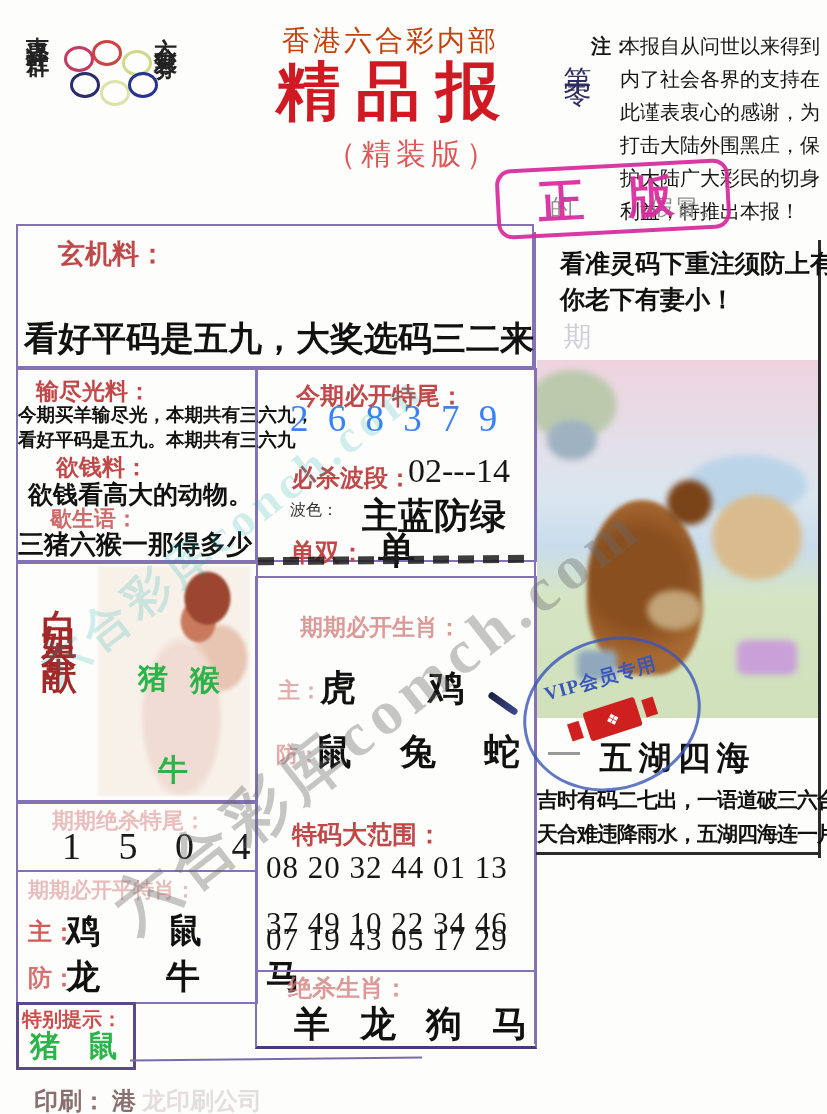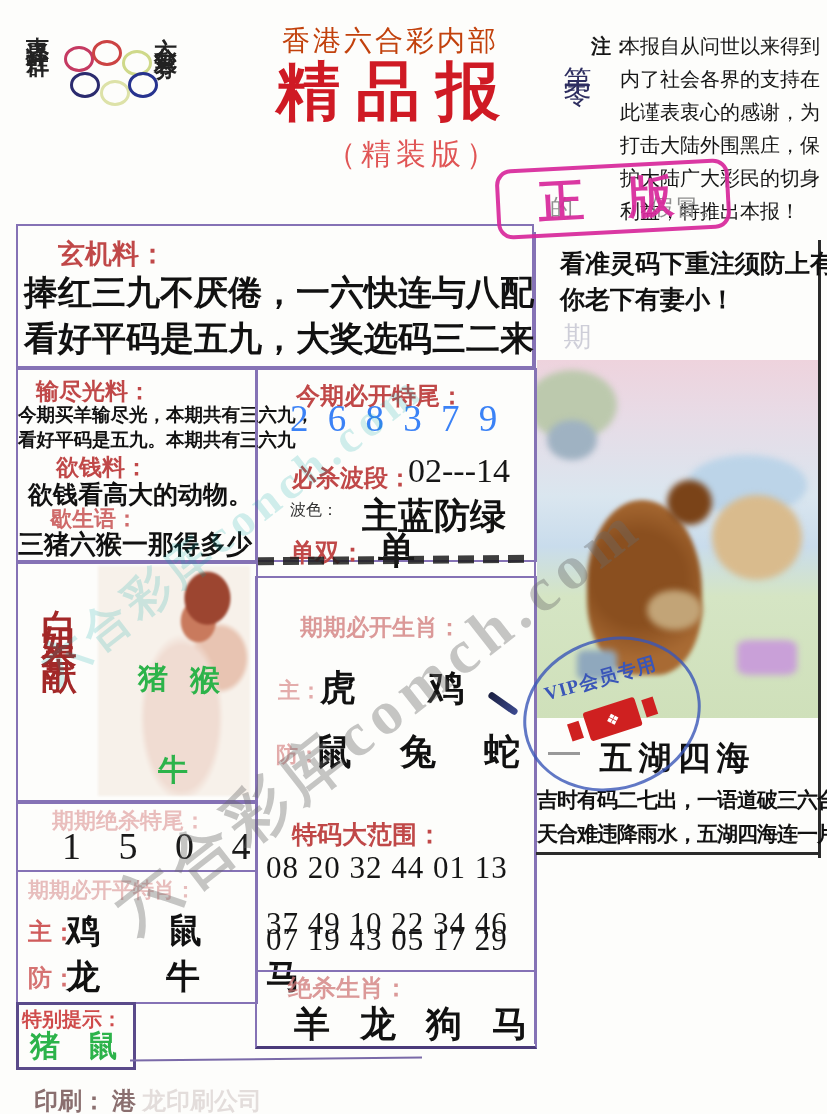--- a/index.html
+++ b/index.html
@@ -89,21 +89,20 @@
   <div class="t vert issue fade20" style="left:558px;top:300px;height:60px;">期</div>
 
   <div class="t note" style="left:591px;top:30px;font-weight:bold;">注：</div>
   <div class="t note notebody" style="left:620px;top:30px;">本报自从问世以来得到内了社会各界的支持在此谨表衷心的感谢，为打击大陆外围黑庄，保护大陆广大彩民的切身利益，特推出本报！</div>
 
   <div class="t antifake" style="left:500px;top:192px;">　　的　　　假冒。</div>
   <div class="stamp">正版</div>
 
   <div class="box" style="left:16px;top:224px;width:514px;height:140px;"></div>
   <div class="t redlab" style="left:58px;top:236px;font-size:27px;">玄机料：</div>
-  <div class="t blk" style="left:24px;top:270px;font-size:34px;">捧红三九不厌倦，一六快连与八配</div>
   <div class="t blk" style="left:24px;top:316px;font-size:34px;">看好平码是五九，大奖选码三二来</div>
 
   <div class="box" style="left:16px;top:368px;width:238px;height:190px;"></div>
   <div class="t redlab" style="left:36px;top:376px;font-size:23px;">输尽光料：</div>
   <div class="t blk" style="left:18px;top:402px;font-size:18.5px;">今期买羊输尽光，本期共有三六九，</div>
   <div class="t blk" style="left:18px;top:427px;font-size:18.5px;">看好平码是五九。本期共有三六九</div>
   <div class="t redlab" style="left:56px;top:452px;font-size:23px;">欲钱料：</div>
   <div class="t blk" style="left:28px;top:478px;font-size:25px;font-family:Liberation Serif, serif;">欲钱看高大的动物。</div>
   <div class="t redlab" style="left:50px;top:504px;font-size:22px;color:#cf6b6b;">歇生语：</div>
   <div class="t blk" style="left:18px;top:527px;font-size:26px;">三猪六猴一那得多少</div>

